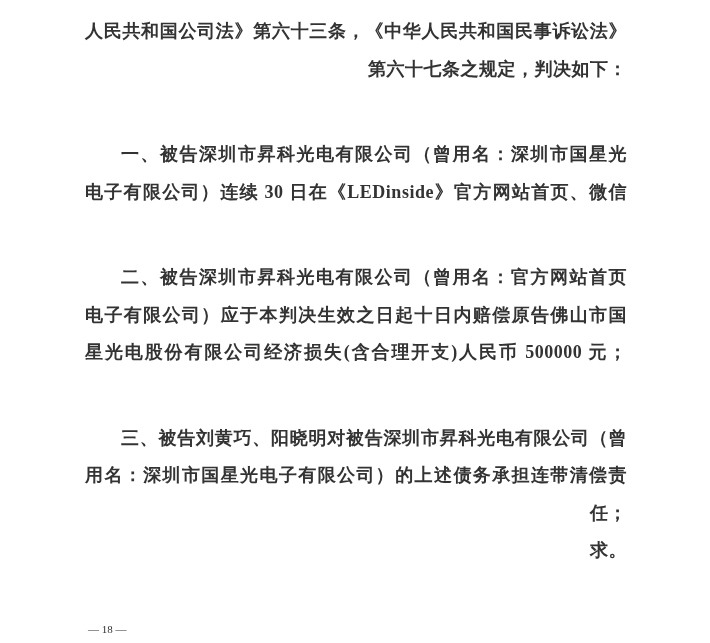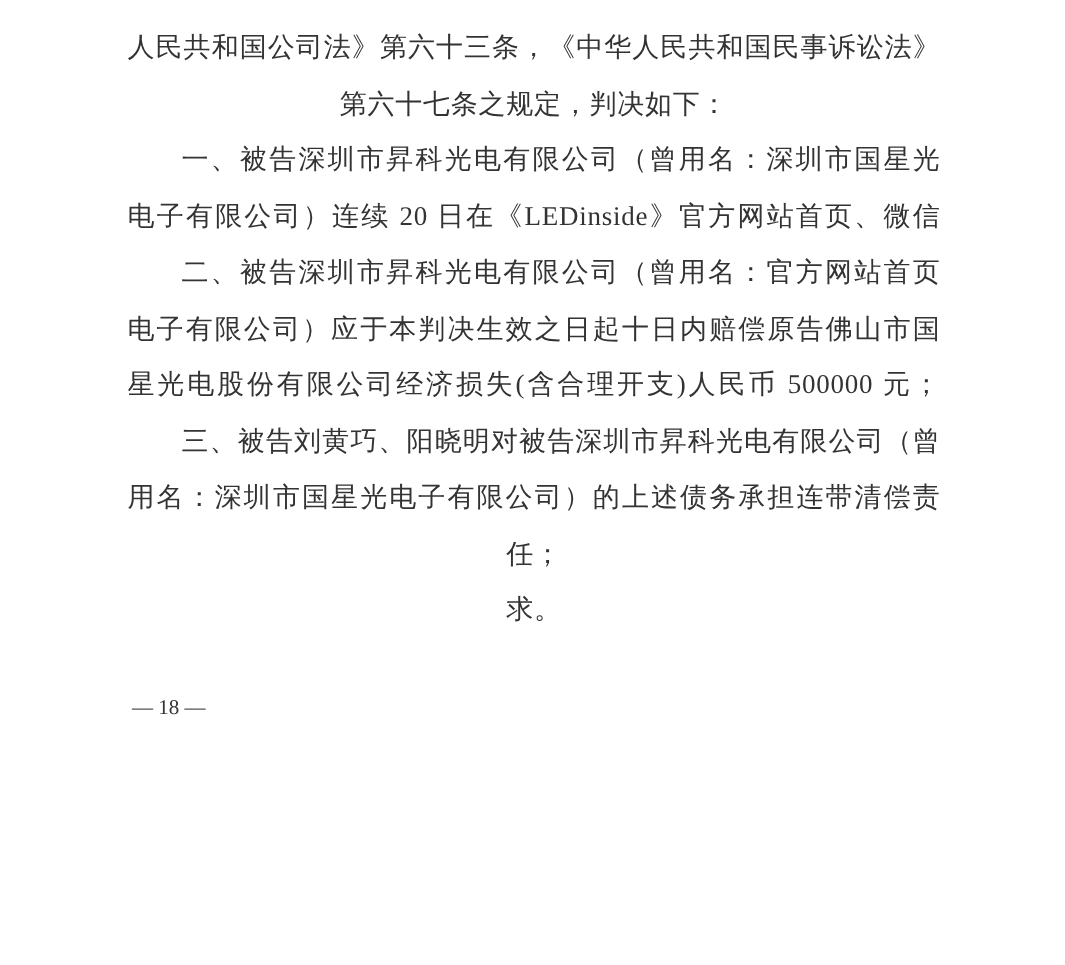--- a/index.html
+++ b/index.html
@@ -16,58 +16,60 @@
   }
   .doc {
     box-sizing: border-box;
     width: 710px;
     height: 643px;
     padding: 13px 83px 0 85px;
     background: #ffffff;
   }
   .body-text {
     width: 542px;
+    font-weight: bold;
   }
   .line {
     font-size: 18px;
     line-height: 37.5px;
     height: 37.5px;
     color: #333333;
     letter-spacing: 0.5px;
     white-space: normal;
-    text-align: center;
+    text-align: right;
   }
   
   .line.j {
     text-align: justify;
     text-align-last: justify;
     text-justify: inter-character;
   }
   
   .line.ind {
     text-indent: 2em;
+    margin-top: 48px;
   }
   .footer {
-    margin-top: 37px;
+    margin-top: 49px;
     padding-left: 3px;
-    font-size: 14px;
+    font-size: 11px;
     line-height: 20px;
     color: #333333;
     text-align: left;
   }
 </style>
 </head>
 <body>
 
 <div class="doc">
   <div class="body-text">
     <div class="line j">人民共和国公司法》第六十三条，《中华人民共和国民事诉讼法》</div>
     <div class="line">第六十七条之规定，判决如下：</div>
     <div class="line j ind">一、被告深圳市昇科光电有限公司（曾用名：深圳市国星光</div>
-    <div class="line j">电子有限公司）连续 20 日在《LEDinside》官方网站首页、微信</div>
+    <div class="line j">电子有限公司）连续 30 日在《LEDinside》官方网站首页、微信</div>
     <div class="line j ind">二、被告深圳市昇科光电有限公司（曾用名：官方网站首页</div>
     <div class="line j">电子有限公司）应于本判决生效之日起十日内赔偿原告佛山市国</div>
     <div class="line j">星光电股份有限公司经济损失(含合理开支)人民币 500000 元；</div>
     <div class="line j ind">三、被告刘黄巧、阳晓明对被告深圳市昇科光电有限公司（曾</div>
     <div class="line j">用名：深圳市国星光电子有限公司）的上述债务承担连带清偿责</div>
     <div class="line">任；</div>
     <div class="line">求。</div>
   </div>
   <div class="footer">— 18 —</div>
 </div>

